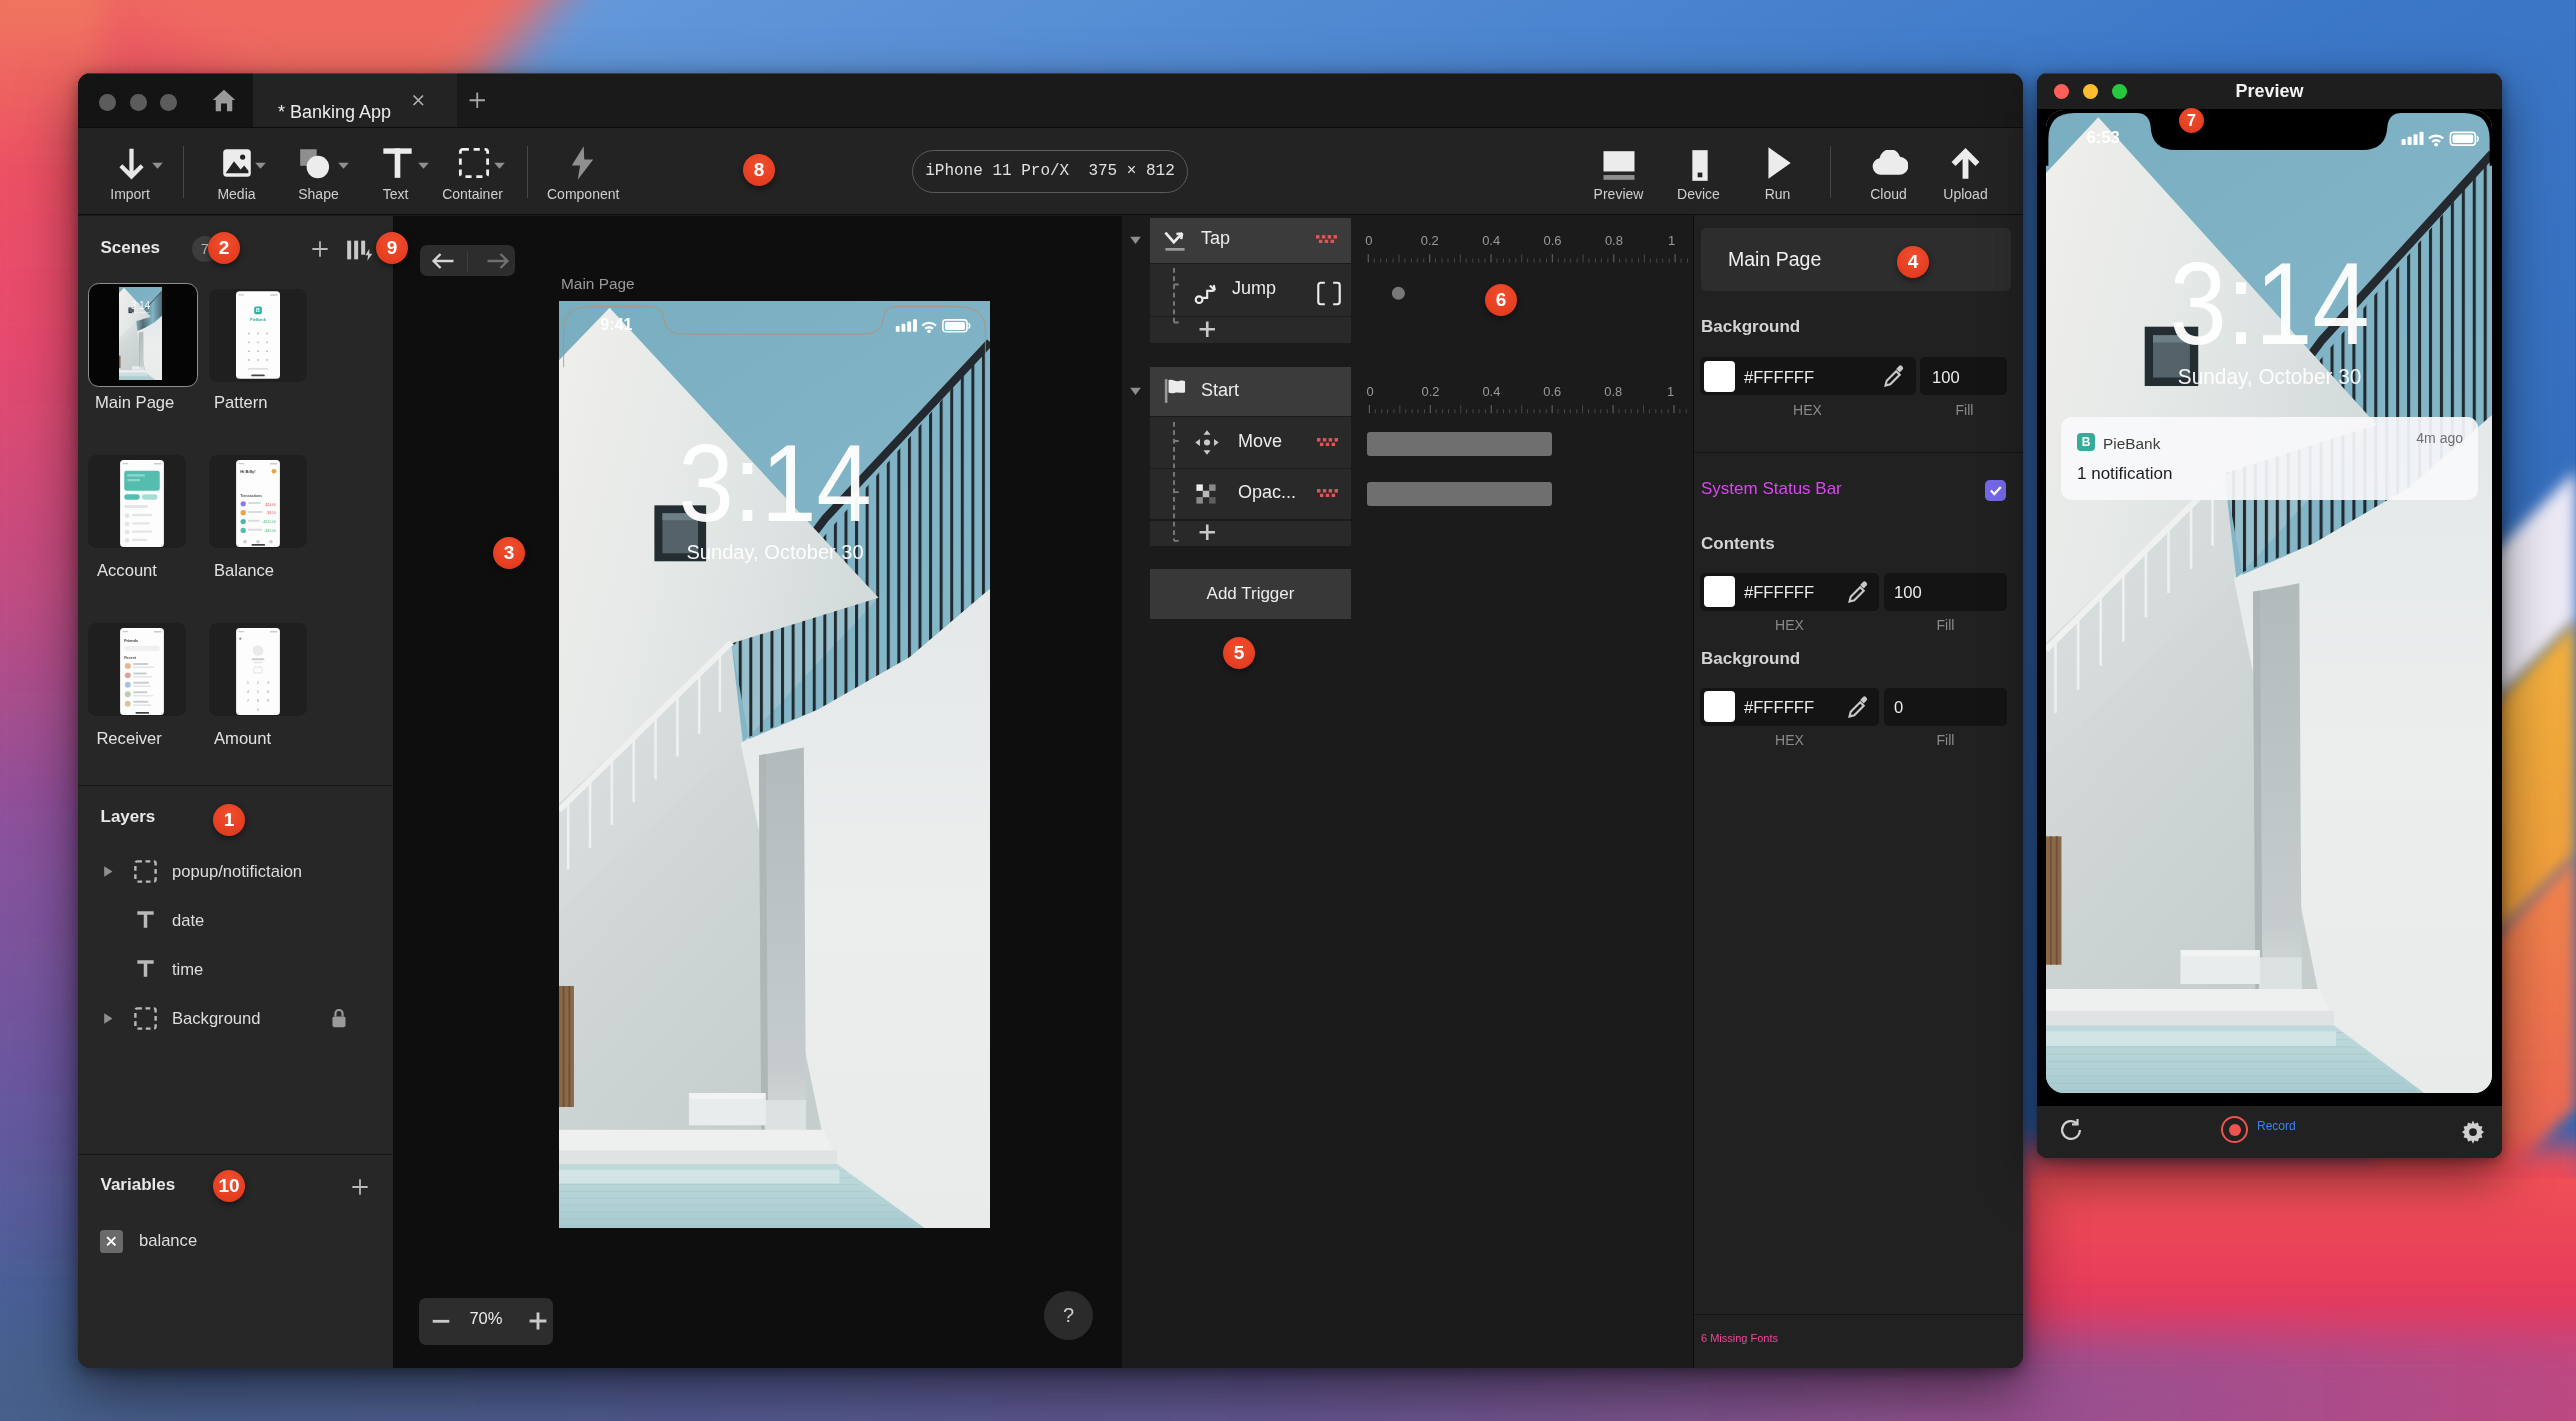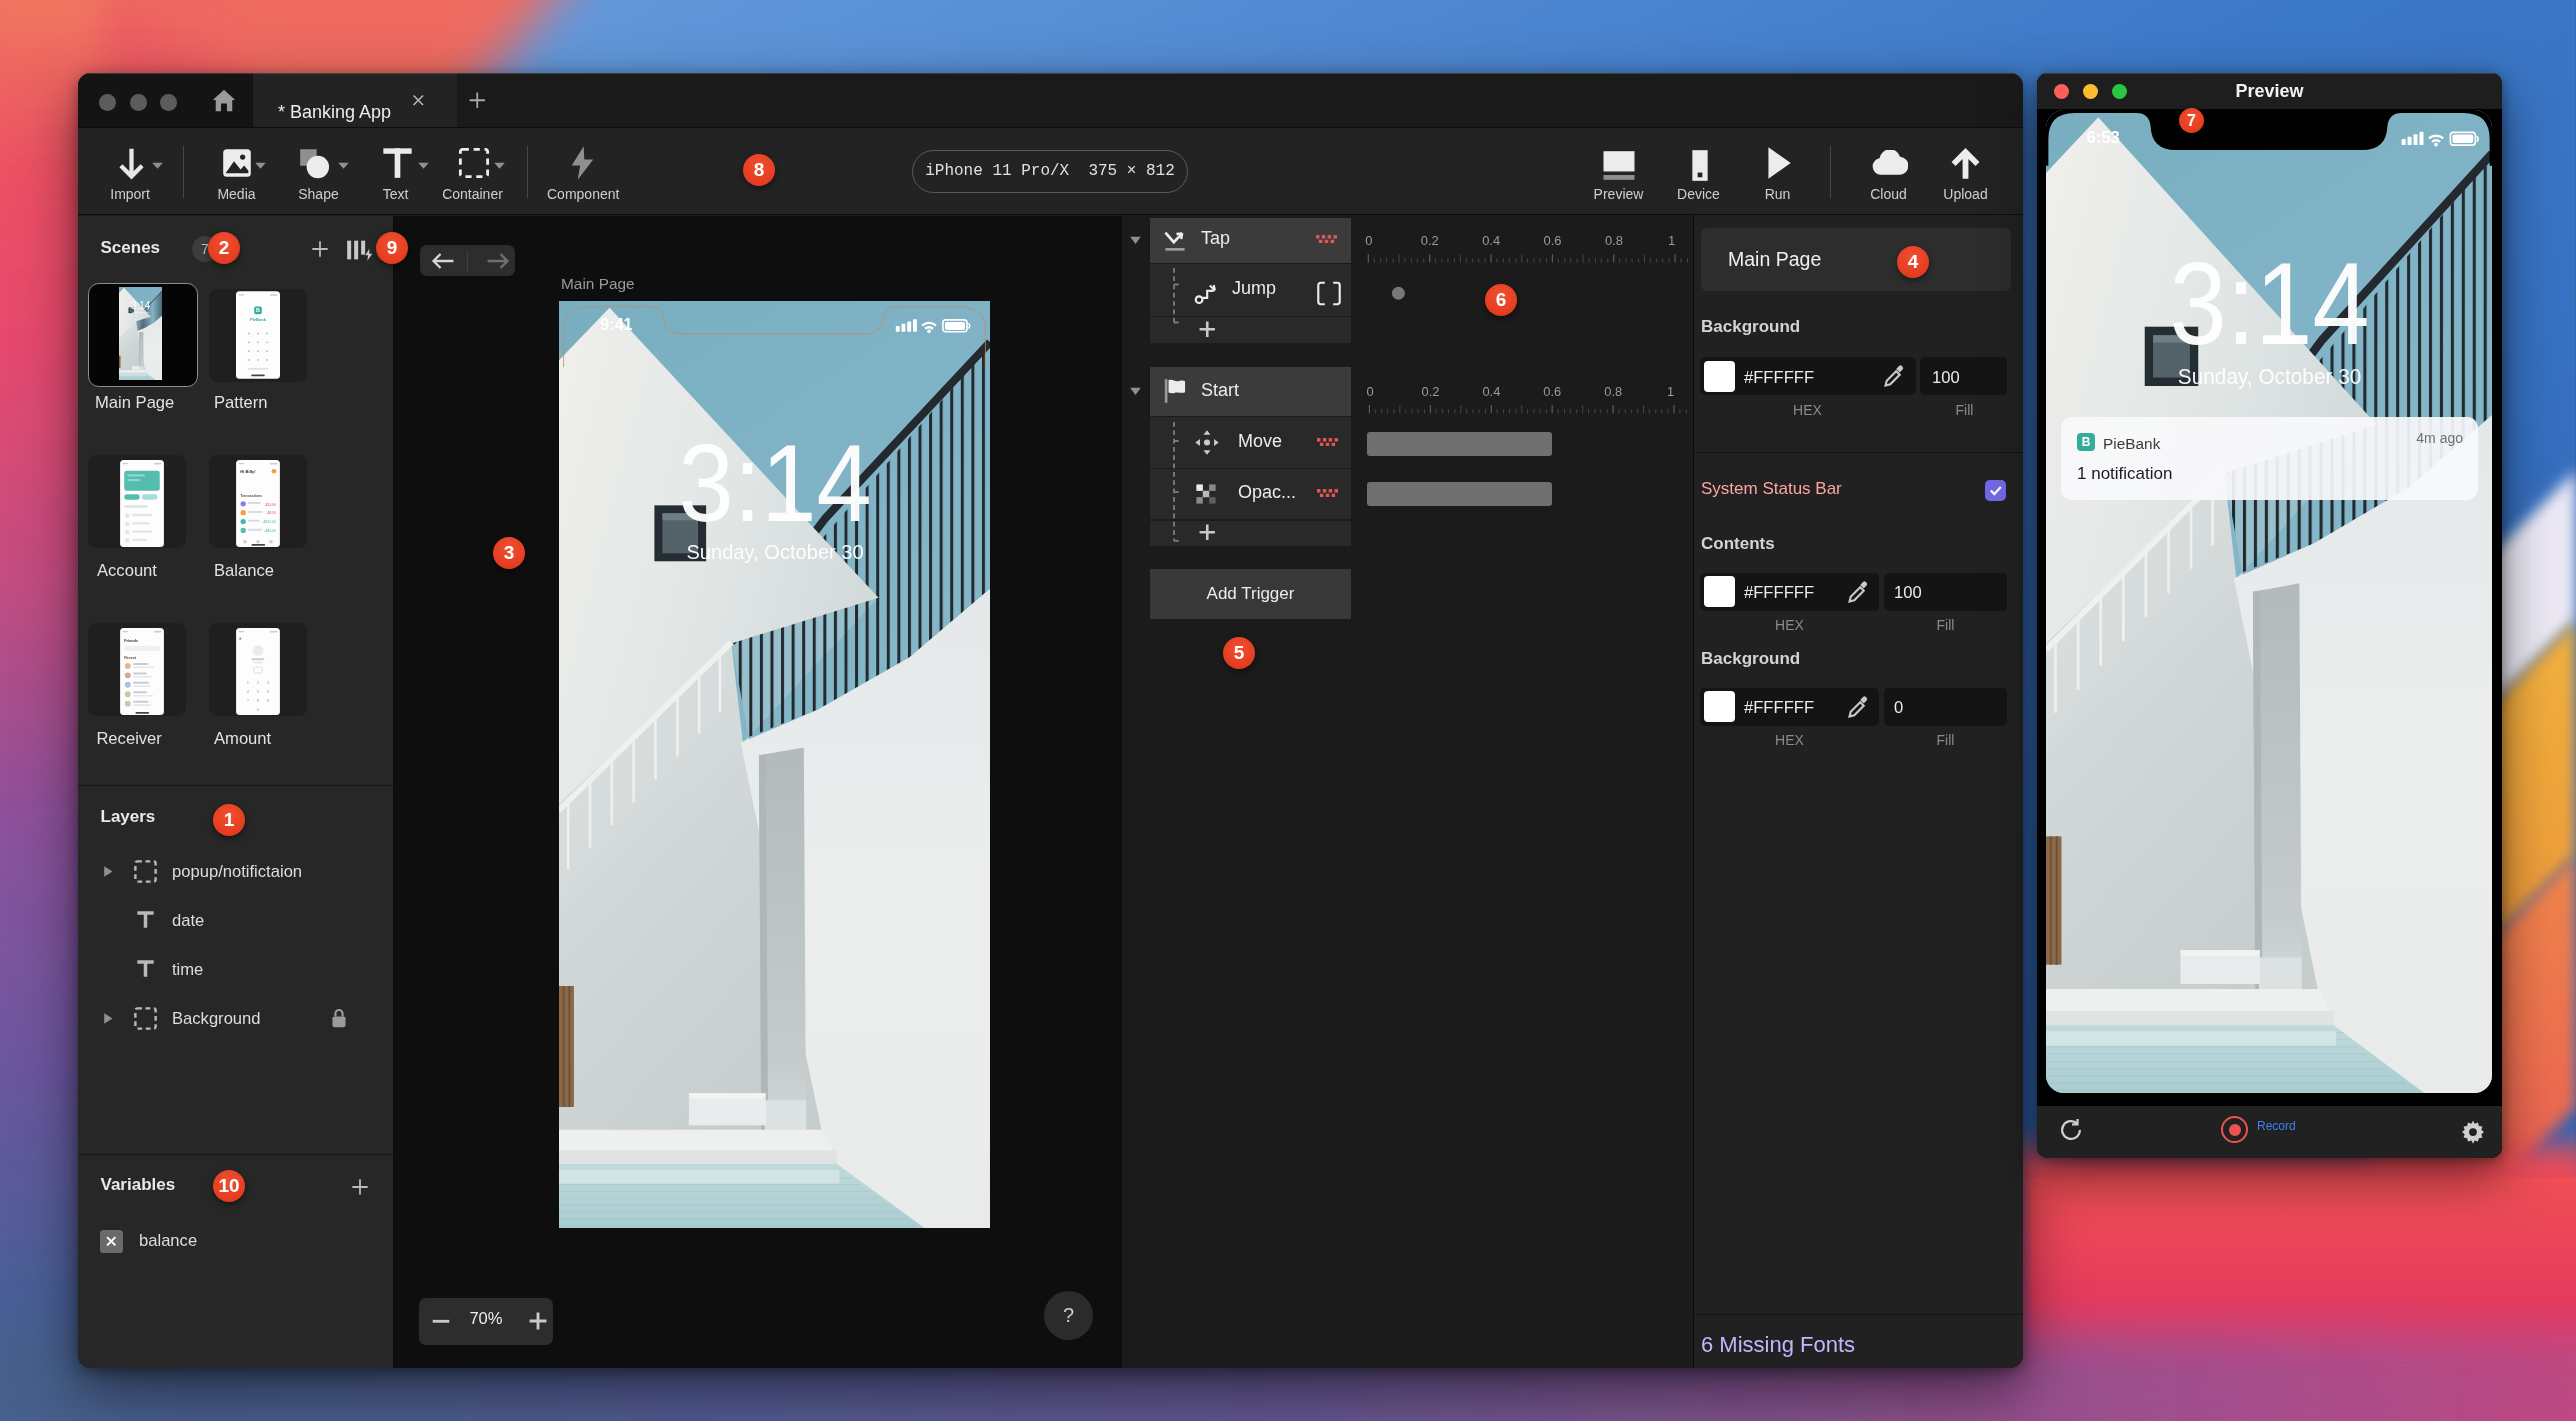--- a/index.html
+++ b/index.html
@@ -678,21 +678,21 @@
     <svg class="abs" style="left:1804px;top:290px" width="26" height="26" viewBox="0 0 22 22">
       <path d="M3,19 l1,-4 8,-8 3,3 -8,8 Z" fill="none" stroke="#c9c9c9" stroke-width="1.8"></path>
       <path d="M12,5 l2.4,-2.4 a1.7,1.7 0 0 1 2.4,0 l.6,.6 a1.7,1.7 0 0 1 0,2.4 L15,8" fill="#c9c9c9"></path>
     </svg>
     <div class="abs" style="left:1842px;top:284px;width:87px;height:38px;border-radius:4.7px;background:#141414;"></div>
     <div class="abs" style="left:1854px;top:295px;font-size:16.6px;color:#ececec;">100</div>
     <div class="abs" style="left:1694px;top:329px;width:71px;text-align:center;font-size:14px;color:#8a8a8a;">HEX</div>
     <div class="abs" style="left:1851px;top:329px;width:71px;text-align:center;font-size:14px;color:#8a8a8a;">Fill</div>
     <div class="abs" style="left:1616px;top:379px;width:329px;height:1.2px;background:#141414;"></div>
 
-    <div class="abs" style="left:1623px;top:406px;font-size:17px;color:#fca5a5;">System Status Bar</div>
+    <div class="abs" style="left:1623px;top:406px;font-size:17px;color:#d946ef;">System Status Bar</div>
     <div class="abs" style="left:1907px;top:407px;width:21px;height:21px;border-radius:4.7px;background:#7568e8;"></div>
     <svg class="abs" style="left:1907px;top:407px" width="21" height="21" viewBox="0 0 36 36">
       <path d="M10,18 l6,6 11,-12" stroke="#fff" stroke-width="4" fill="none"></path>
     </svg>
     <div class="abs" style="left:1623px;top:461px;font-size:17px;font-weight:bold;color:#d4d4d4;">Contents</div>
 
     <div class="abs" style="left:1622px;top:500px;width:179px;height:38px;border-radius:4.7px;background:#141414;"></div>
     <div class="abs" style="left:1626px;top:503px;width:31px;height:31px;border-radius:4.1px;background:#fff;"></div>
     <div class="abs" style="left:1666px;top:510px;font-size:16.6px;color:#ececec;">#FFFFFF</div>
     <svg class="abs" style="left:1768px;top:506px" width="26" height="26" viewBox="0 0 22 22">
@@ -711,21 +711,21 @@
     <svg class="abs" style="left:1768px;top:621px" width="26" height="26" viewBox="0 0 22 22">
       <path d="M3,19 l1,-4 8,-8 3,3 -8,8 Z" fill="none" stroke="#c9c9c9" stroke-width="1.8"></path>
       <path d="M12,5 l2.4,-2.4 a1.7,1.7 0 0 1 2.4,0 l.6,.6 a1.7,1.7 0 0 1 0,2.4 L15,8" fill="#c9c9c9"></path>
     </svg>
     <div class="abs" style="left:1806px;top:615px;width:123px;height:38px;border-radius:4.7px;background:#141414;"></div>
     <div class="abs" style="left:1816px;top:625px;font-size:16.6px;color:#ececec;">0</div>
     <div class="abs" style="left:1676px;top:659px;width:71px;text-align:center;font-size:14px;color:#8a8a8a;">HEX</div>
     <div class="abs" style="left:1832px;top:659px;width:71px;text-align:center;font-size:14px;color:#8a8a8a;">Fill</div>
 
     <div class="abs" style="left:1616px;top:1241px;width:329px;height:1.2px;background:#141414;"></div>
-    <div class="abs" style="left:1623px;top:1259px;font-size:22px;color:#c4b5fd;">6 Missing Fonts</div>
+    <div class="abs" style="left:1623px;top:1259px;font-size:11px;color:#ec4899;">6 Missing Fonts</div>
   </div>
 </div>
 
 <div id="prevwin" class="abs" style="left:2037px;top:73px;width:465px;height:1085px;
      border-radius:10.7px;background:#000;overflow:hidden;
      box-shadow:0 19px 50px rgba(0,0,0,.5),0 3px 13px rgba(0,0,0,.38);">
 
   <div class="abs" style="left:0;top:0;width:465px;height:36px;background:#1e1e1f;"></div>
   <div class="abs" style="left:0;top:0;width:465px;height:1.2px;background:rgba(255,255,255,.14);z-index:5;"></div>
   <div class="abs" style="left:16.6px;top:10.7px;width:15.4px;height:15.4px;border-radius:50%;background:#fe5f58;"></div>

